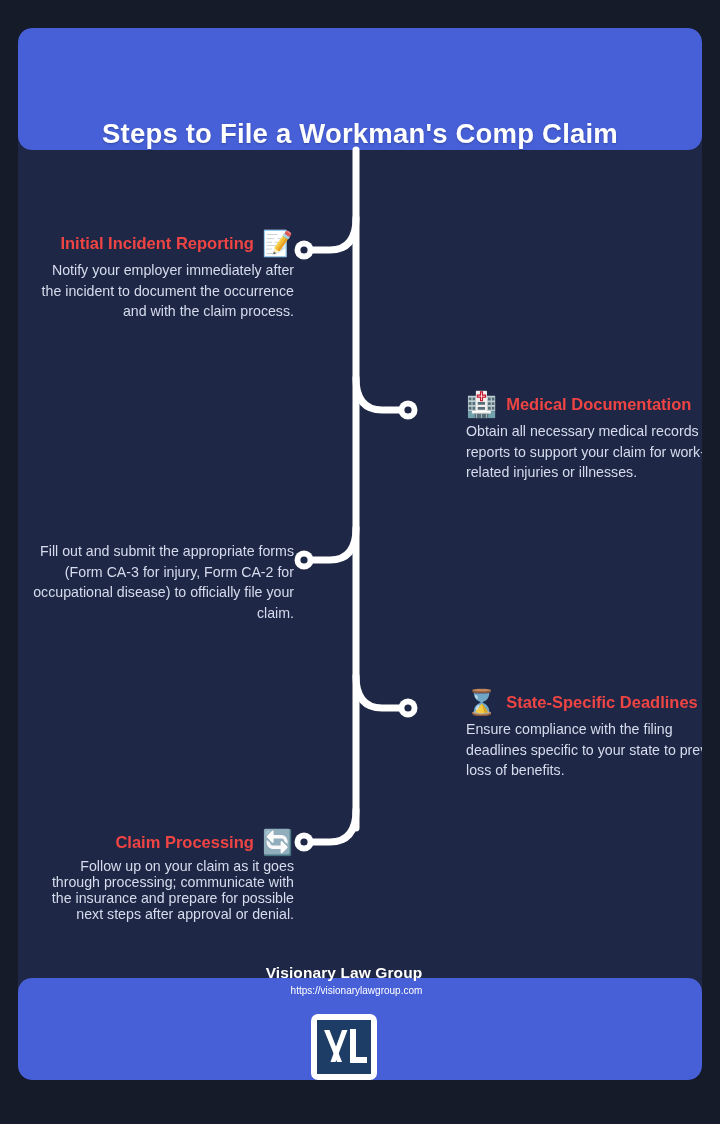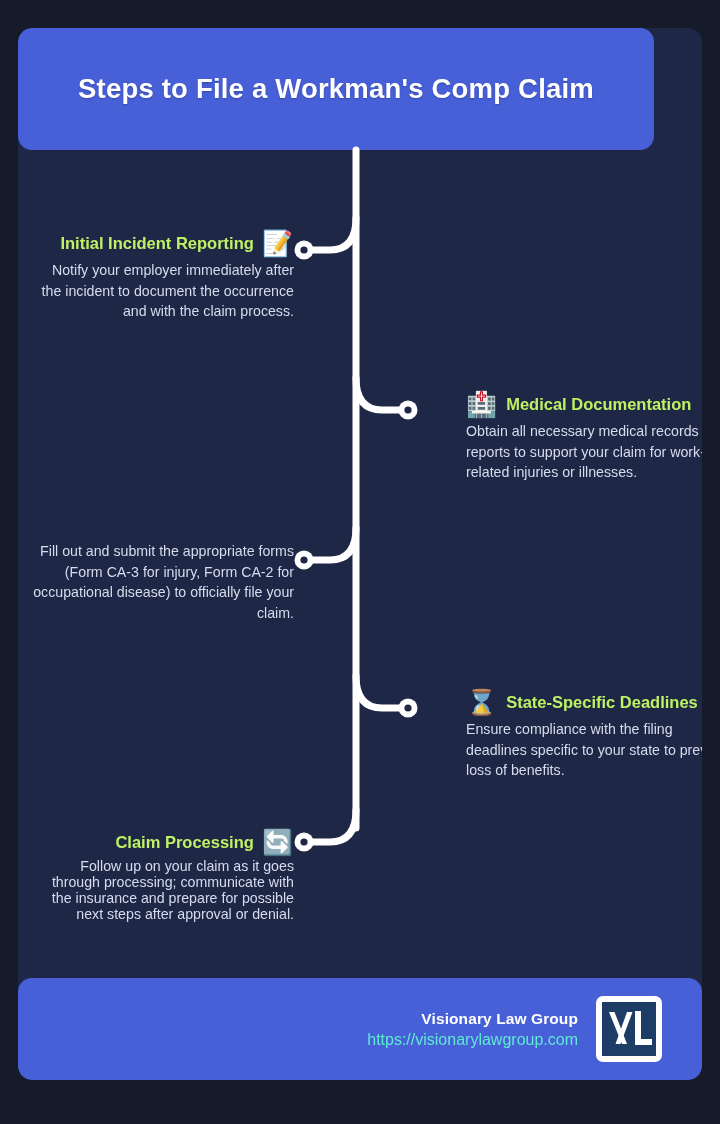--- a/index.html
+++ b/index.html
@@ -21,26 +21,26 @@
     background: #1e2745;
     border-radius: 14px;
     overflow: hidden;
   }
 
   
   .header {
     position: absolute;
     left: 0;
     top: 0;
-    width: 636px;
+    width: 684px;
     height: 122px;
     background: #4760d8;
     border-radius: 14px;
     display: flex;
-    align-items: center;
+    align-items: flex-end;
     justify-content: center;
   }
   .header-title {
     color: #ffffff;
     font-size: 27.5px;
     font-weight: bold;
     letter-spacing: 0.2px;
     text-align: center;
     text-shadow: 0 1px 2px rgba(0,0,0,0.25);
   }
@@ -66,21 +66,21 @@
   .step-head {
     display: flex;
     align-items: center;
     gap: 9px;
     margin-bottom: 4px;
   }
   .step.left .step-head  { justify-content: flex-end; }
   .step.right .step-head { justify-content: flex-start; }
 
   .step-title {
-    color: #bef264;
+    color: #ef4444;
     font-size: 16.5px;
     font-weight: bold;
     line-height: 1.15;
     white-space: nowrap;
   }
   .step-icon {
     font-size: 25px;
     line-height: 1;
     flex: 0 0 auto;
     filter: saturate(0.85);
@@ -97,34 +97,35 @@
     position: absolute;
     left: 0;
     bottom: 0;
     width: 684px;
     height: 102px;
     background: #4760d8;
     border-radius: 14px;
     display: flex;
     align-items: center;
     justify-content: flex-end;
-    padding-right: 40px;
+    padding-right: 32px;
     gap: 18px;
+    flex-direction: column;
   }
   .footer-text { text-align: right; }
   .footer-brand {
     color: #ffffff;
     font-size: 15.5px;
     font-weight: bold;
     letter-spacing: 0.1px;
     margin-bottom: 3px;
   }
   .footer-url {
-    color: #5eead4;
-    font-size: 16px;
+    color: #ffffff;
+    font-size: 10px;
   }
   .footer-logo {
     width: 66px;
     height: 66px;
     background: #ffffff;
     border-radius: 7px;
     padding: 6px;
     flex: 0 0 auto;
   }
   .footer-logo svg { display: block; width: 100%; height: 100%; }

